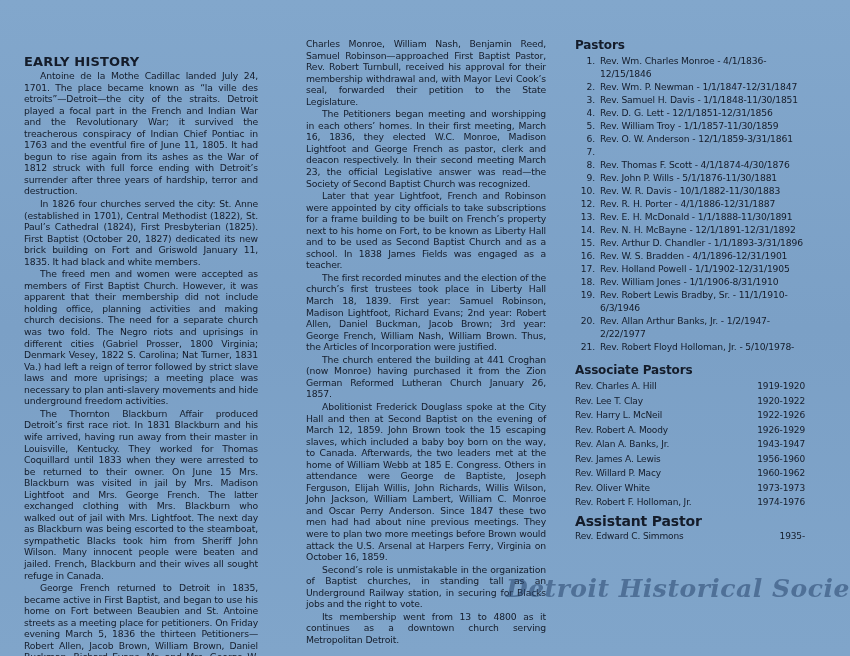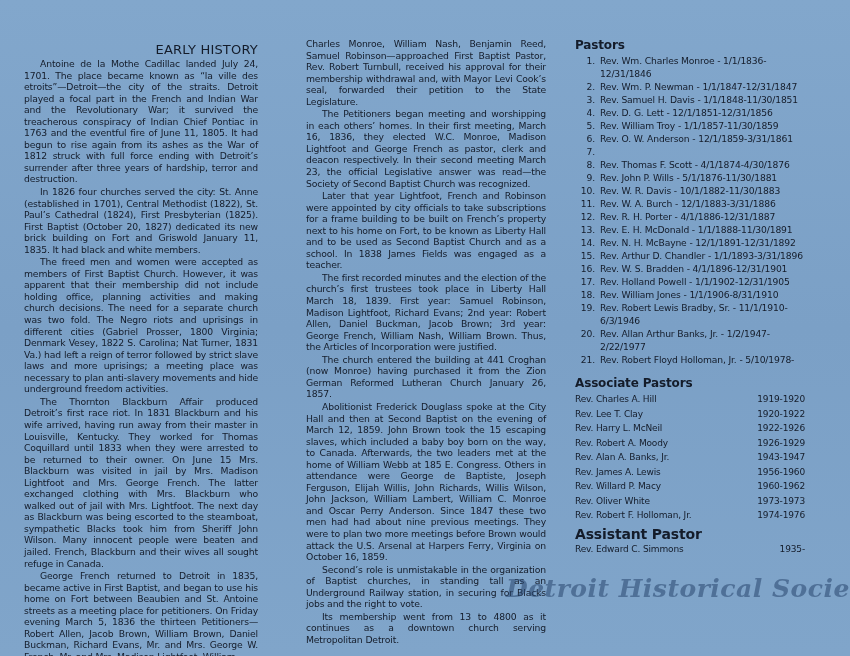--- a/index.html
+++ b/index.html
@@ -8,21 +8,21 @@
     background:#7fa4c9;
     background-image: linear-gradient(180deg, #82a7cc 0%, #7ba0c6 50%, #80a5ca 100%);
     color:#141c2a;
     font-family:"DejaVu Sans", sans-serif;
   }
   .page { position:absolute; inset:0; }
   .col { position:absolute; top:38px; font-size:9.25px; line-height:11.55px; letter-spacing:-0.15px; }
   .col1 { left:24px; width:234px; }
   .col2 { left:306px; width:240px; }
   .col3 { left:575px; width:240px; }
-  .title { text-align:right; font-weight:normal; font-size:13px; letter-spacing:0.2px; margin:4px 0 1px 0; line-height:15px; }
+  .title { text-align:left; font-weight:bold; font-size:13px; letter-spacing:0.2px; margin:16px 0 1px 0; line-height:15px; }
   p { margin:0 0 1px 0; text-align:justify; text-indent:16px; }
   p.noindent { text-indent:0; }
   .h2 { font-weight:bold; font-size:12px; line-height:14px; margin:0 0 2px 0; }
   ol.pastors { list-style:none; margin:0; padding:0; }
   ol.pastors li { display:flex; font-size:9.2px; line-height:13px; }
   ol.pastors li .num { width:20px; text-align:right; padding-right:5px; flex:none; }
   ol.pastors li .txt { flex:1; }
   .noelected { margin-top:4px; font-size:9.2px; line-height:13px; }
   .noelected .label { }
   .noelected .period { padding-left:20px; }
@@ -58,21 +58,21 @@
     <p>Abolitionist Frederick Douglass spoke at the City Hall and then at Second Baptist on the evening of March 12, 1859. John Brown took the 15 escaping slaves, which included a baby boy born on the way, to Canada. Afterwards, the two leaders met at the home of William Webb at 185 E. Congress. Others in attendance were George de Baptiste, Joseph Ferguson, Elijah Willis, John Richards, Willis Wilson, John Jackson, William Lambert, William C. Monroe and Oscar Perry Anderson. Since 1847 these two men had had about nine previous meetings. They were to plan two more meetings before Brown would attack the U.S. Arsenal at Harpers Ferry, Virginia on October 16, 1859.</p>
     <p>Second’s role is unmistakable in the organization of Baptist churches, in standing tall as an Underground Railway station, in securing for Blacks jobs and the right to vote.</p>
     <p>Its membership went from 13 to 4800 as it continues as a downtown church serving Metropolitan Detroit.</p>
   </div>
 
   <div class="col col3">
     <div class="h2">Pastors</div>
     <ol class="pastors">
       <li>
           <span class="num">1.</span>
-          <span class="txt">Rev. Wm. Charles Monroe - 1/1/1836-12/31/1846</span>
+          <span class="txt">Rev. Wm. Charles Monroe - 4/1/1836-12/15/1846</span>
         </li>
       <li>
           <span class="num">2.</span>
           <span class="txt">Rev. Wm. P. Newman - 1/1/1847-12/31/1847</span>
         </li>
       <li>
           <span class="num">3.</span>
           <span class="txt">Rev. Samuel H. Davis - 1/1/1848-11/30/1851</span>
         </li>
       <li>
@@ -94,24 +94,20 @@
           <span class="num">8.</span>
           <span class="txt">Rev. Thomas F. Scott - 4/1/1874-4/30/1876</span>
         </li>
       <li>
           <span class="num">9.</span>
           <span class="txt">Rev. John P. Wills - 5/1/1876-11/30/1881</span>
         </li>
       <li>
           <span class="num">10.</span>
           <span class="txt">Rev. W. R. Davis - 10/1/1882-11/30/1883</span>
-        </li>
-      <li>
-          <span class="num">11.</span>
-          <span class="txt">Rev. W. A. Burch - 12/1/1883-3/31/1886</span>
         </li>
       <li>
           <span class="num">12.</span>
           <span class="txt">Rev. R. H. Porter - 4/1/1886-12/31/1887</span>
         </li>
       <li>
           <span class="num">13.</span>
           <span class="txt">Rev. E. H. McDonald - 1/1/1888-11/30/1891</span>
         </li>
       <li>

